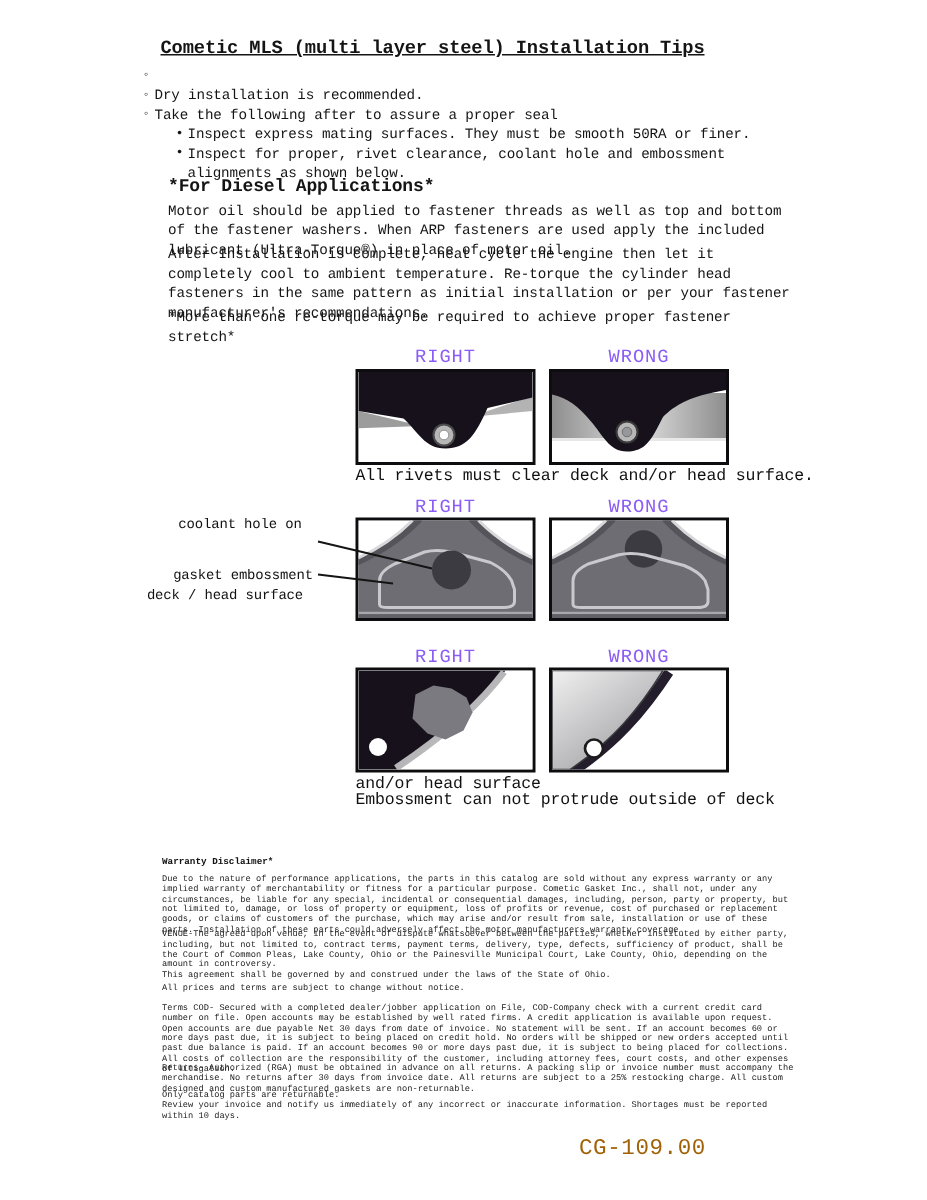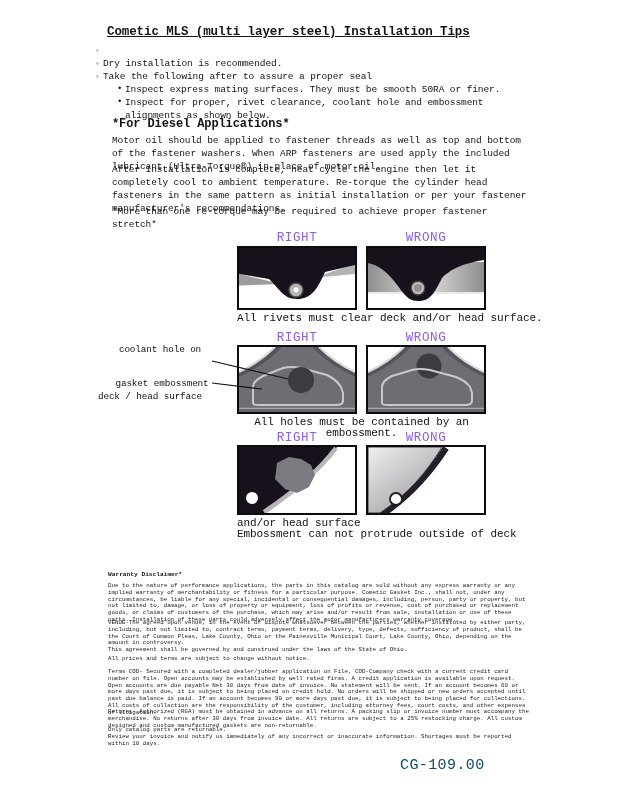--- a/index.html
+++ b/index.html
@@ -21,21 +21,21 @@
   .h2{left:112px;top:117px;font-size:12px;font-weight:bold;letter-spacing:-0.1px;}
   .body-par{left:112px;width:424px;font-size:9.5px;line-height:13px;letter-spacing:-0.1px;}
   .p1{top:134px;} .p2{top:163px;} .p3{top:205px;}
   .rw-label{width:120px;text-align:center;font-size:12.5px;font-weight:500;letter-spacing:0.6px;color:#8b5cf6;}
   .dbox{width:120px;box-sizing:border-box;border:2px solid #0d0d0f;background:#fff;}
   .dbox svg{display:block;}
   .cap{font-size:11px;letter-spacing:-0.1px;line-height:10.5px;color:#111;}
   .callout{font-size:9.3px;letter-spacing:-0.1px;text-align:center;color:#111;white-space:nowrap;}
   .warr{width:424px;font-size:5.8px;line-height:6.8px;color:#222;letter-spacing:0;}
   .warr-h{left:108px;top:571px;font-size:6.2px;font-weight:bold;color:#111;}
-  .pageno{left:400px;top:757px;font-size:15px;letter-spacing:0.4px;color:#0c4a6e;}
+  .pageno{left:386px;top:757px;font-size:15px;letter-spacing:0.4px;color:#a16207;}
 </style>
 </head>
 <body>
 
 <div class="page">
 
   <div class="abs title">Cometic MLS (multi layer steel) Installation Tips</div>
 
   <div class="abs bullets">
     <div class="brow">
@@ -136,21 +136,20 @@
       <line x1="0" y1="61.5" x2="116" y2="61.5" stroke="#a8a7ac" stroke-width="1.5"></line>
       <rect x="0" y="62.5" width="116" height="2.5" fill="#626167"></rect>
     </svg>
   </div>
 
   <svg class="abs" style="left:205px;top:352px;z-index:5;" width="100" height="45" viewBox="0 0 100 45">
     <line x1="7" y1="9" x2="83" y2="27" stroke="#141414" stroke-width="1.2"></line>
     <line x1="7" y1="31" x2="57" y2="37" stroke="#141414" stroke-width="1.2"></line>
   </svg>
 
-  <div class="abs cap" style="left:237px;top:417px;width:249px;text-align:center;">All holes must be contained by an embossment.</div>
 
   <div class="abs rw-label" style="left:237px;top:431px;">RIGHT</div>
   <div class="abs rw-label" style="left:366px;top:431px;">WRONG</div>
 
   <div class="abs dbox" style="left:237px;top:445px;height:70px;">
     <svg width="116" height="66" viewBox="0 0 116 66">
       <defs>
         <linearGradient id="g3a" x1="0" y1="0" x2="1" y2="1">
           <stop offset="0" stop-color="#8f8f93"></stop>
             <stop offset="1" stop-color="#dcdcde"></stop>

